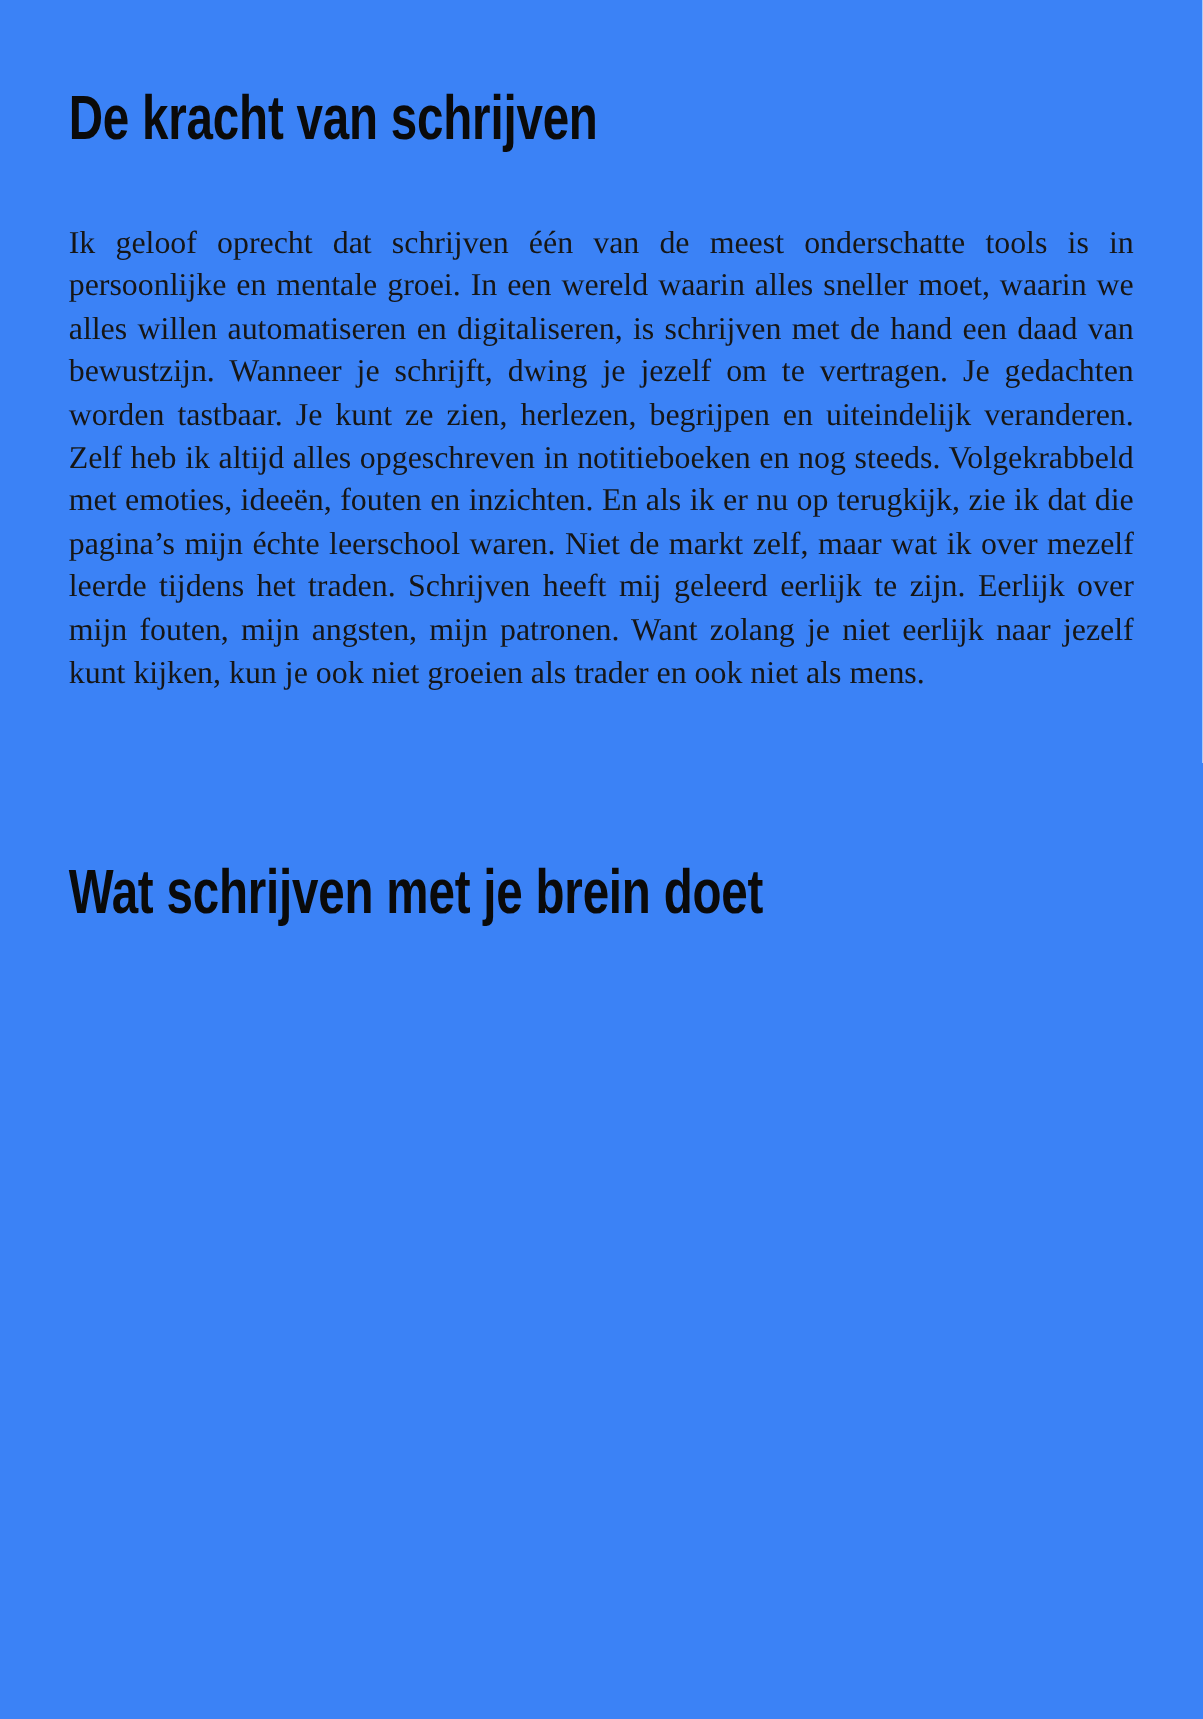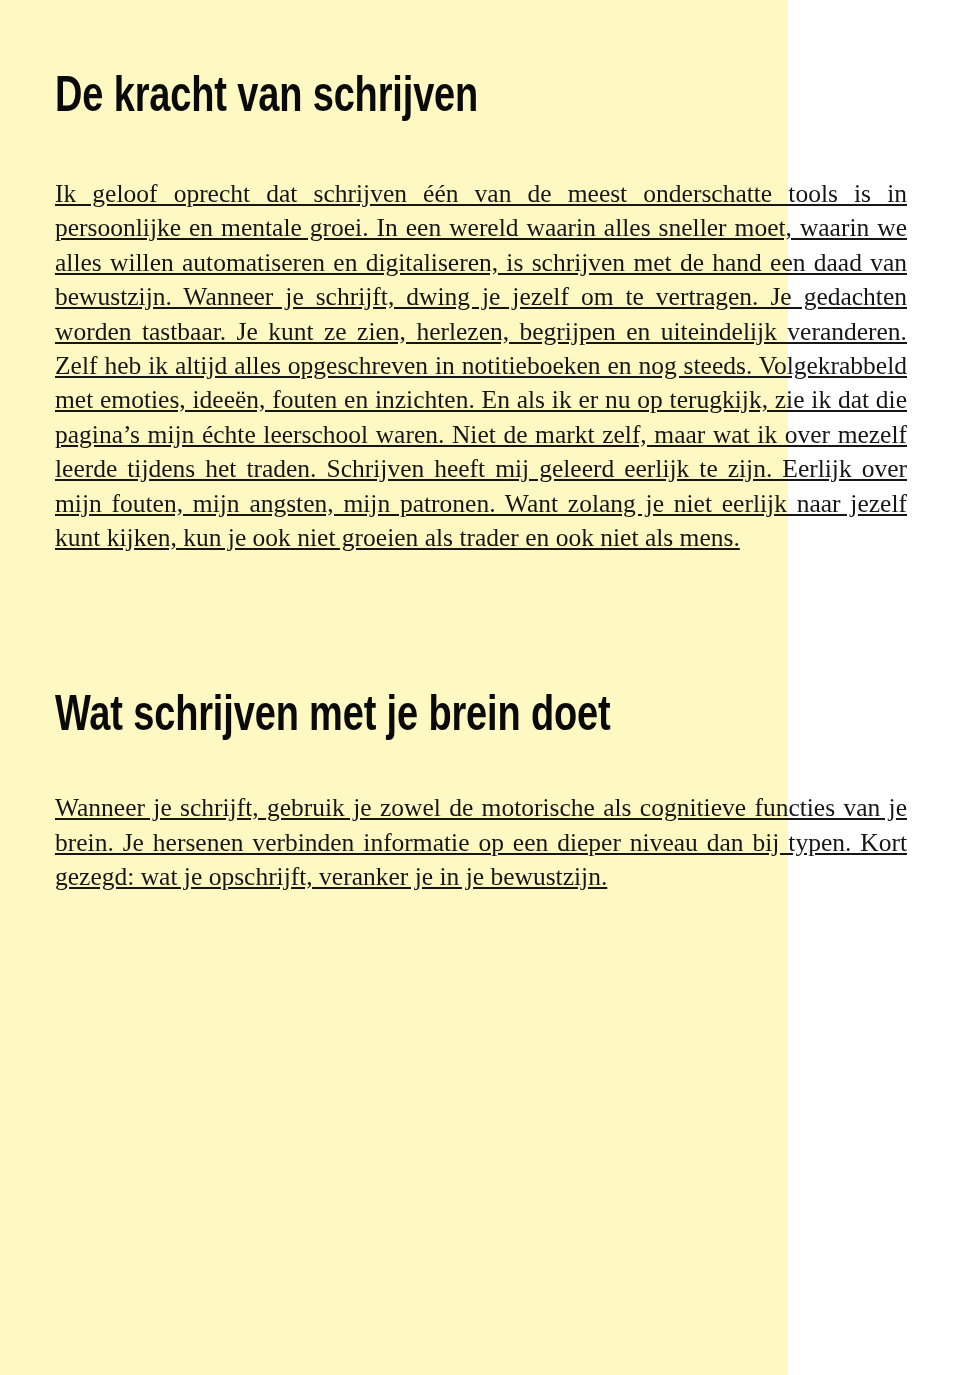--- a/index.html
+++ b/index.html
@@ -12,24 +12,24 @@
     width: 962px;
     height: 1375px;
     overflow: hidden;
     font-family: "Liberation Serif", "DejaVu Serif", serif;
     color: #121212;
     -webkit-font-smoothing: antialiased;
   }
 
   .page {
     box-sizing: border-box;
-    width: 788px;
+    width: 962px;
     height: 1375px;
     padding: 0 55px;
-    background: #fef9c3;
+    background: #3b82f6;
     position: relative;
   }
 
   .section {
     width: 852px;
   }
 
   .section-heading {
     font-family: "Liberation Sans Narrow", "Liberation Sans", "DejaVu Sans", sans-serif;
     font-weight: 700;
@@ -76,35 +76,33 @@
     margin: 0;
     padding: 0;
     text-align: justify;
     text-justify: inter-word;
   }
   .para:last-child {
     text-align-last: left;
   }
   .para.short-last {
     text-align-last: left;
-    text-decoration: underline;
   }
 </style>
 </head>
 <body>
 
 <div class="page">
 
   <section class="section section-one">
     <h1 class="section-heading">De kracht van schrijven</h1>
     <div class="body-block">
       <p class="para short-last">Ik geloof oprecht dat schrijven één van de meest onderschatte tools is in persoonlijke en mentale groei. In een wereld waarin alles sneller moet, waarin we alles willen automatiseren en digitaliseren, is schrijven met de hand een daad van bewustzijn. Wanneer je schrijft, dwing je jezelf om te vertragen. Je gedachten worden tastbaar. Je kunt ze zien, herlezen, begrijpen en uiteindelijk veranderen. Zelf heb ik altijd alles opgeschreven in notitieboeken en nog steeds. Volgekrabbeld met emoties, ideeën, fouten en inzichten. En als ik er nu op terugkijk, zie ik dat die pagina’s mijn échte leerschool waren. Niet de markt zelf, maar wat ik over mezelf leerde tijdens het traden. Schrijven heeft mij geleerd eerlijk te zijn. Eerlijk over mijn fouten, mijn angsten, mijn patronen. Want zolang je niet eerlijk naar jezelf kunt kijken, kun je ook niet groeien als trader en ook niet als mens.</p>
     </div>
   </section>
 
   <section class="section section-two">
     <h2 class="section-heading">Wat schrijven met je brein doet</h2>
     <div class="body-block">
-      <p class="para short-last">Wanneer je schrijft, gebruik je zowel de motorische als cognitieve functies van je brein. Je hersenen verbinden informatie op een dieper niveau dan bij typen. Kort gezegd: wat je opschrijft, veranker je in je bewustzijn.</p>
     </div>
   </section>
 
 </div>
 
 </body></html>

